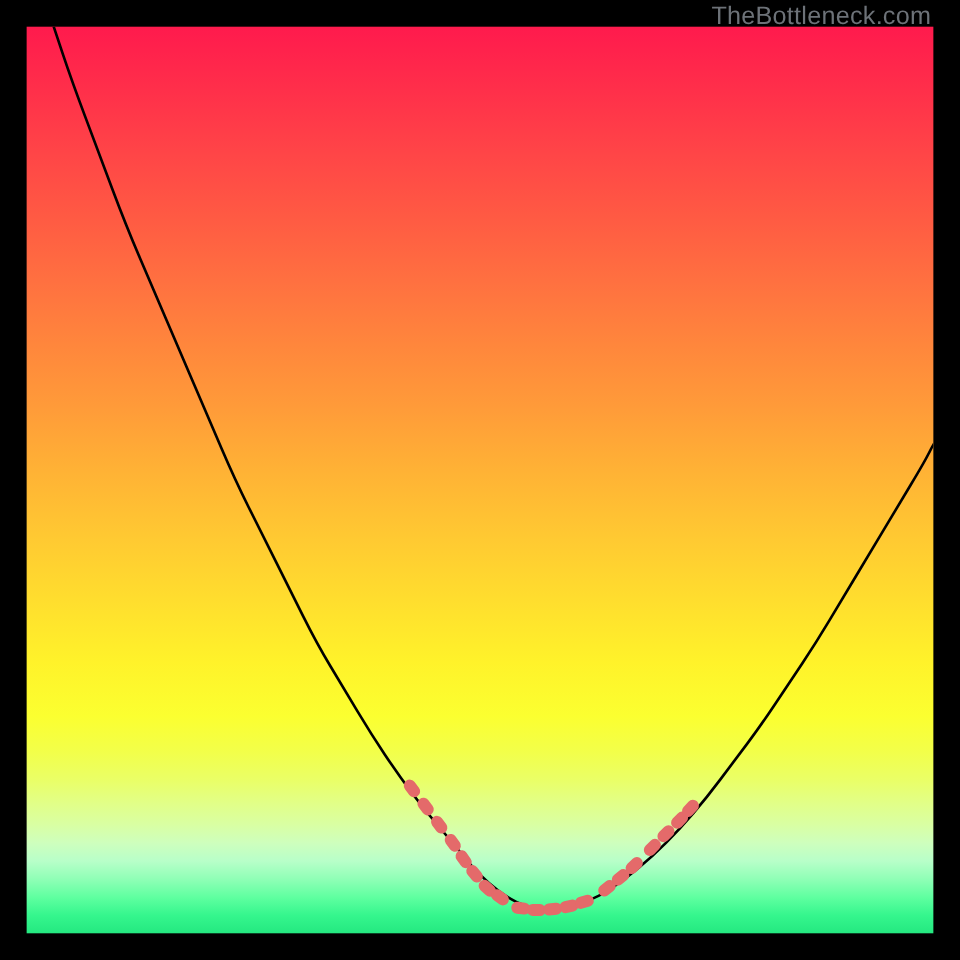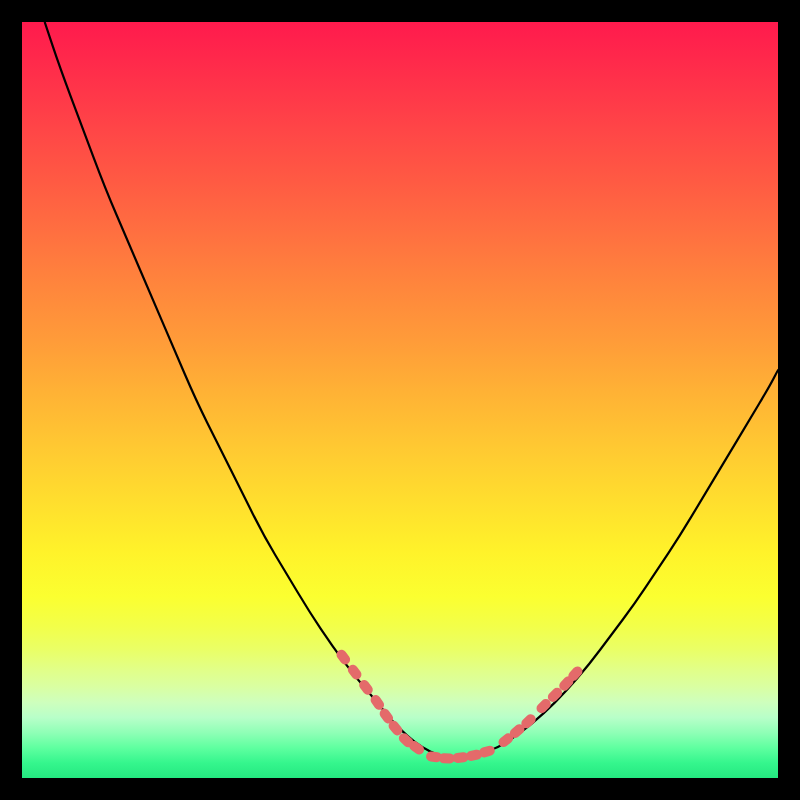--- a/index.html
+++ b/index.html
@@ -99,13 +99,14 @@
           <rect x="475.84" y="713.20" width="16" height="10" rx="5" ry="5" fill="#e46a6a" transform="rotate(-38.7 483.84 718.20)"></rect>
           <rect x="487.18" y="704.13" width="16" height="10" rx="5" ry="5" fill="#e46a6a" transform="rotate(-39.8 495.18 709.13)"></rect>
           <rect x="498.52" y="694.30" width="16" height="10" rx="5" ry="5" fill="#e46a6a" transform="rotate(-43.3 506.52 699.30)"></rect>
           <rect x="513.64" y="679.18" width="16" height="10" rx="5" ry="5" fill="#e46a6a" transform="rotate(-45.0 521.64 684.18)"></rect>
           <rect x="524.98" y="667.84" width="16" height="10" rx="5" ry="5" fill="#e46a6a" transform="rotate(-45.0 532.98 672.84)"></rect>
           <rect x="536.32" y="656.50" width="16" height="10" rx="5" ry="5" fill="#e46a6a" transform="rotate(-46.0 544.32 661.50)"></rect>
           <rect x="545.39" y="646.67" width="16" height="10" rx="5" ry="5" fill="#e46a6a" transform="rotate(-47.3 553.39 651.67)"></rect>
         </g>
     </svg>
   </div>
+  <div class="watermark">TheBottleneck.com</div>
 </div>
 
 </body></html>

